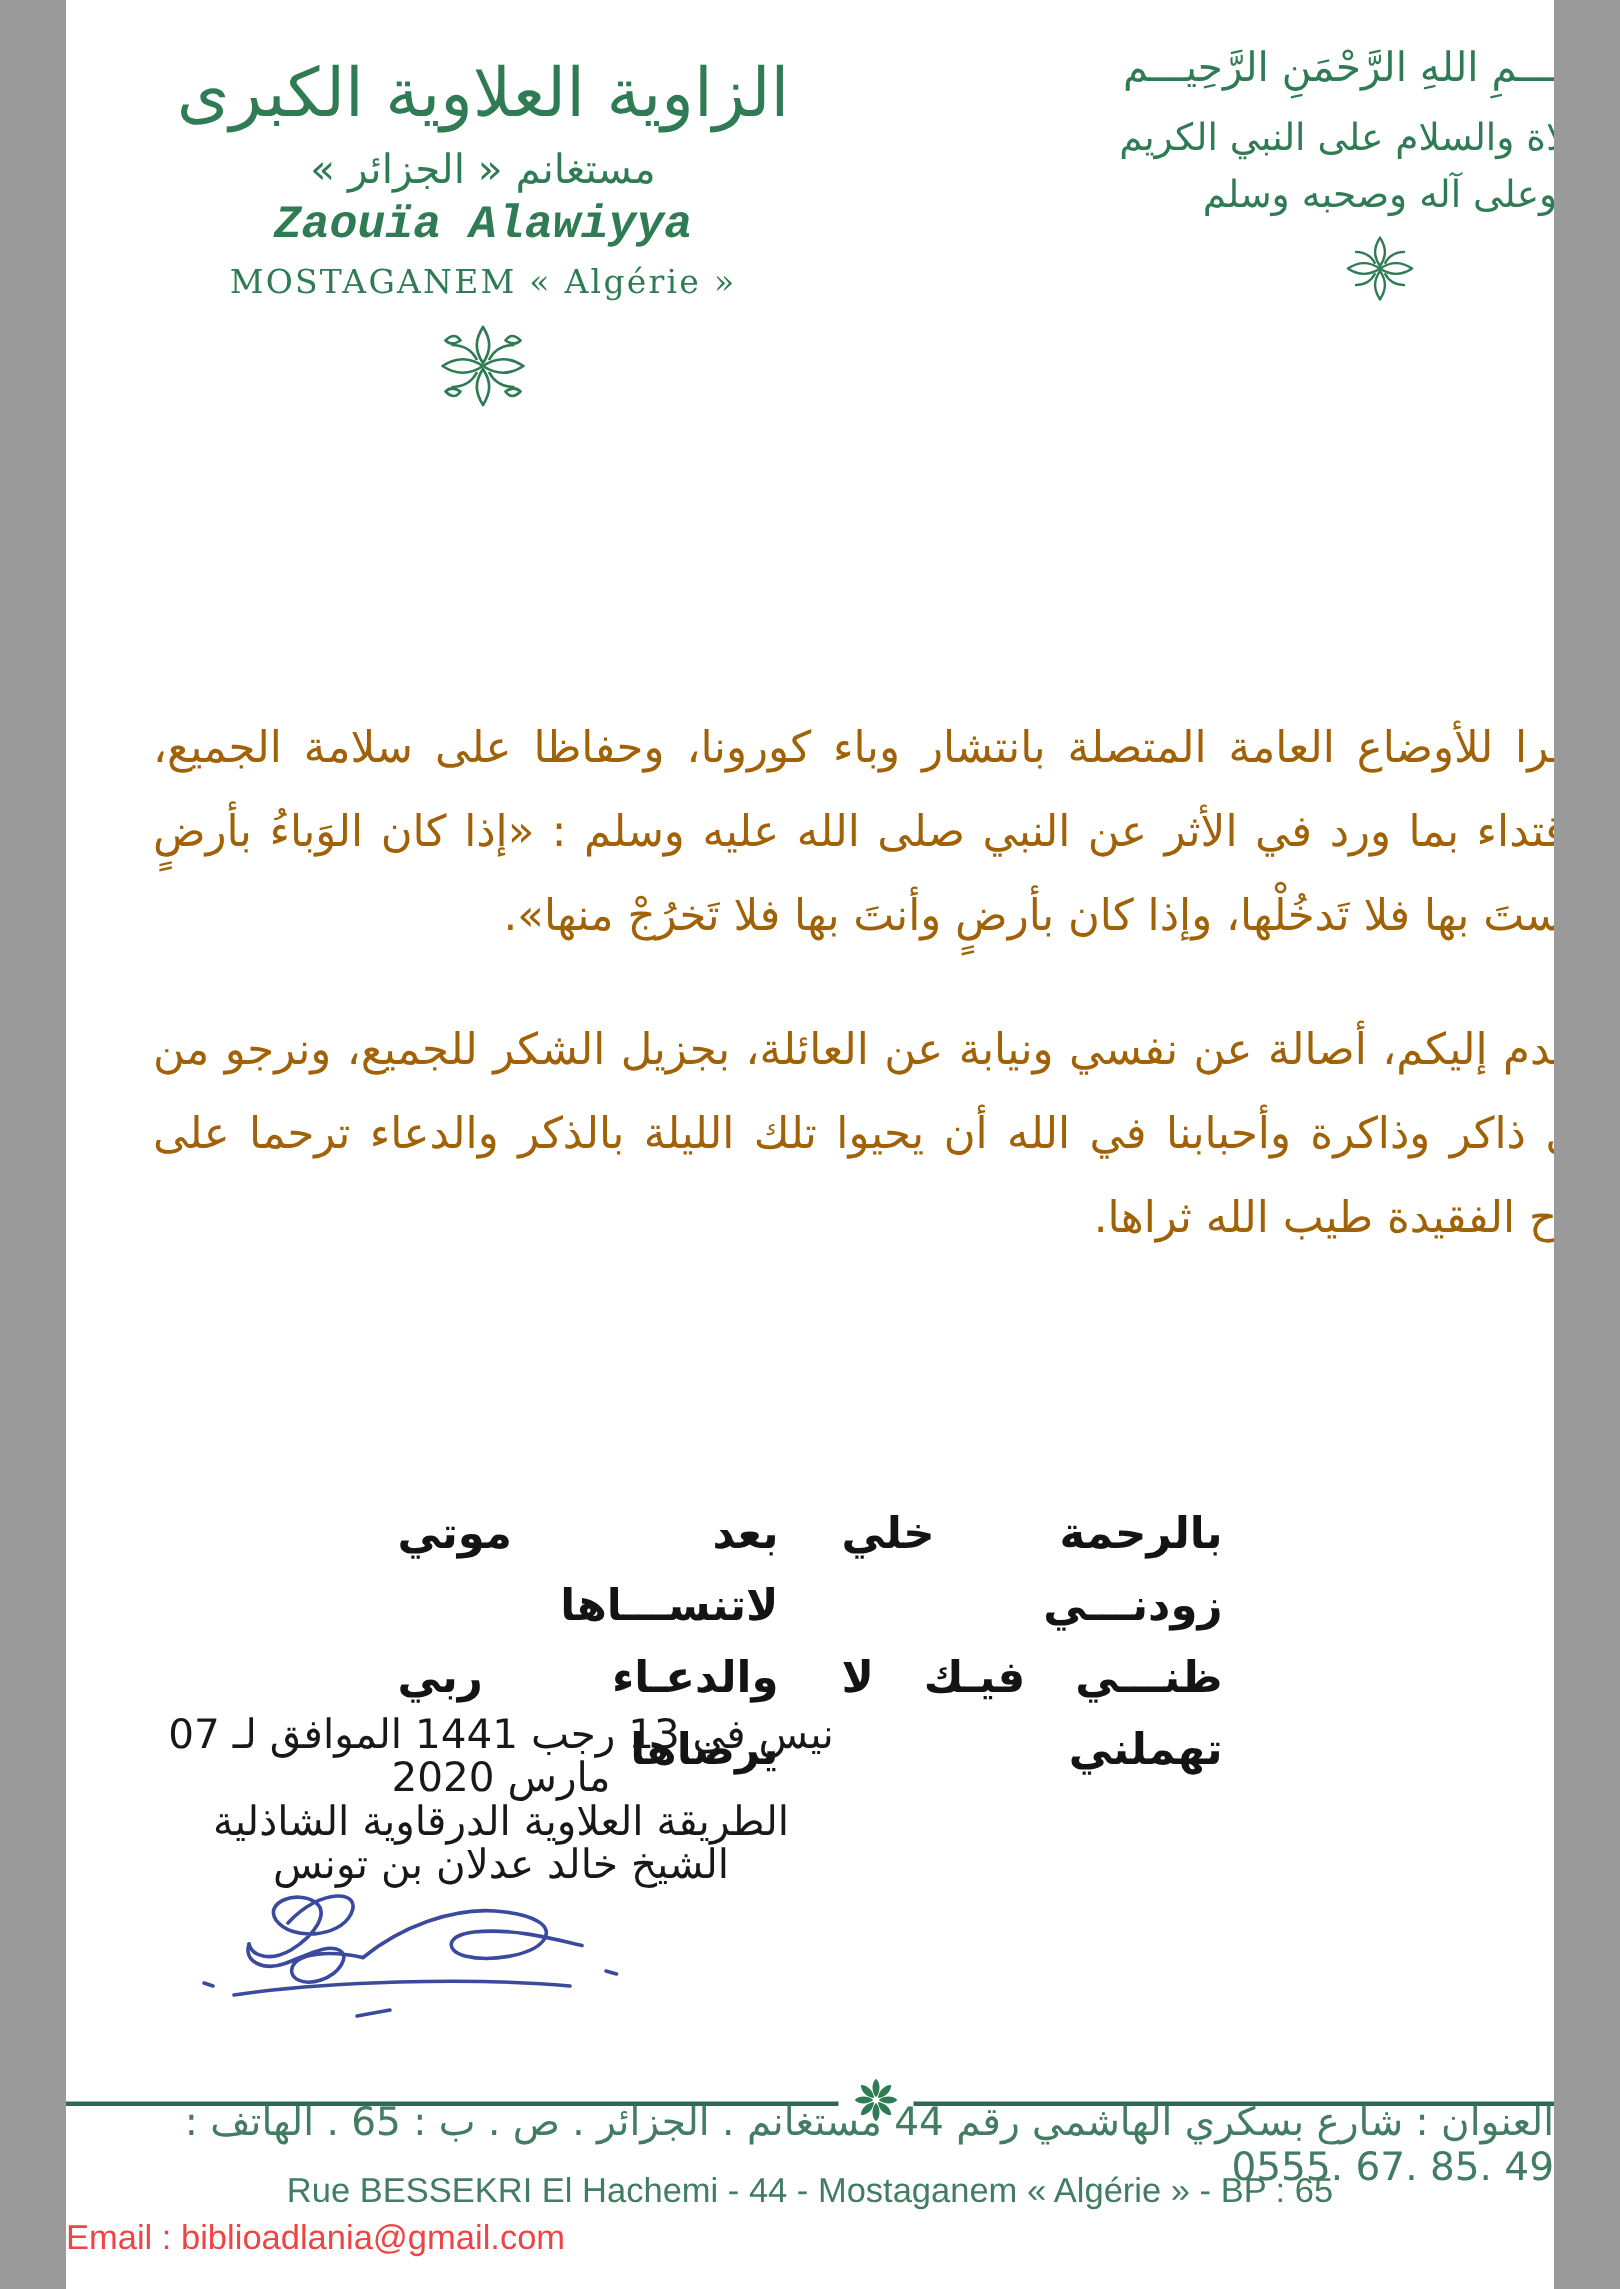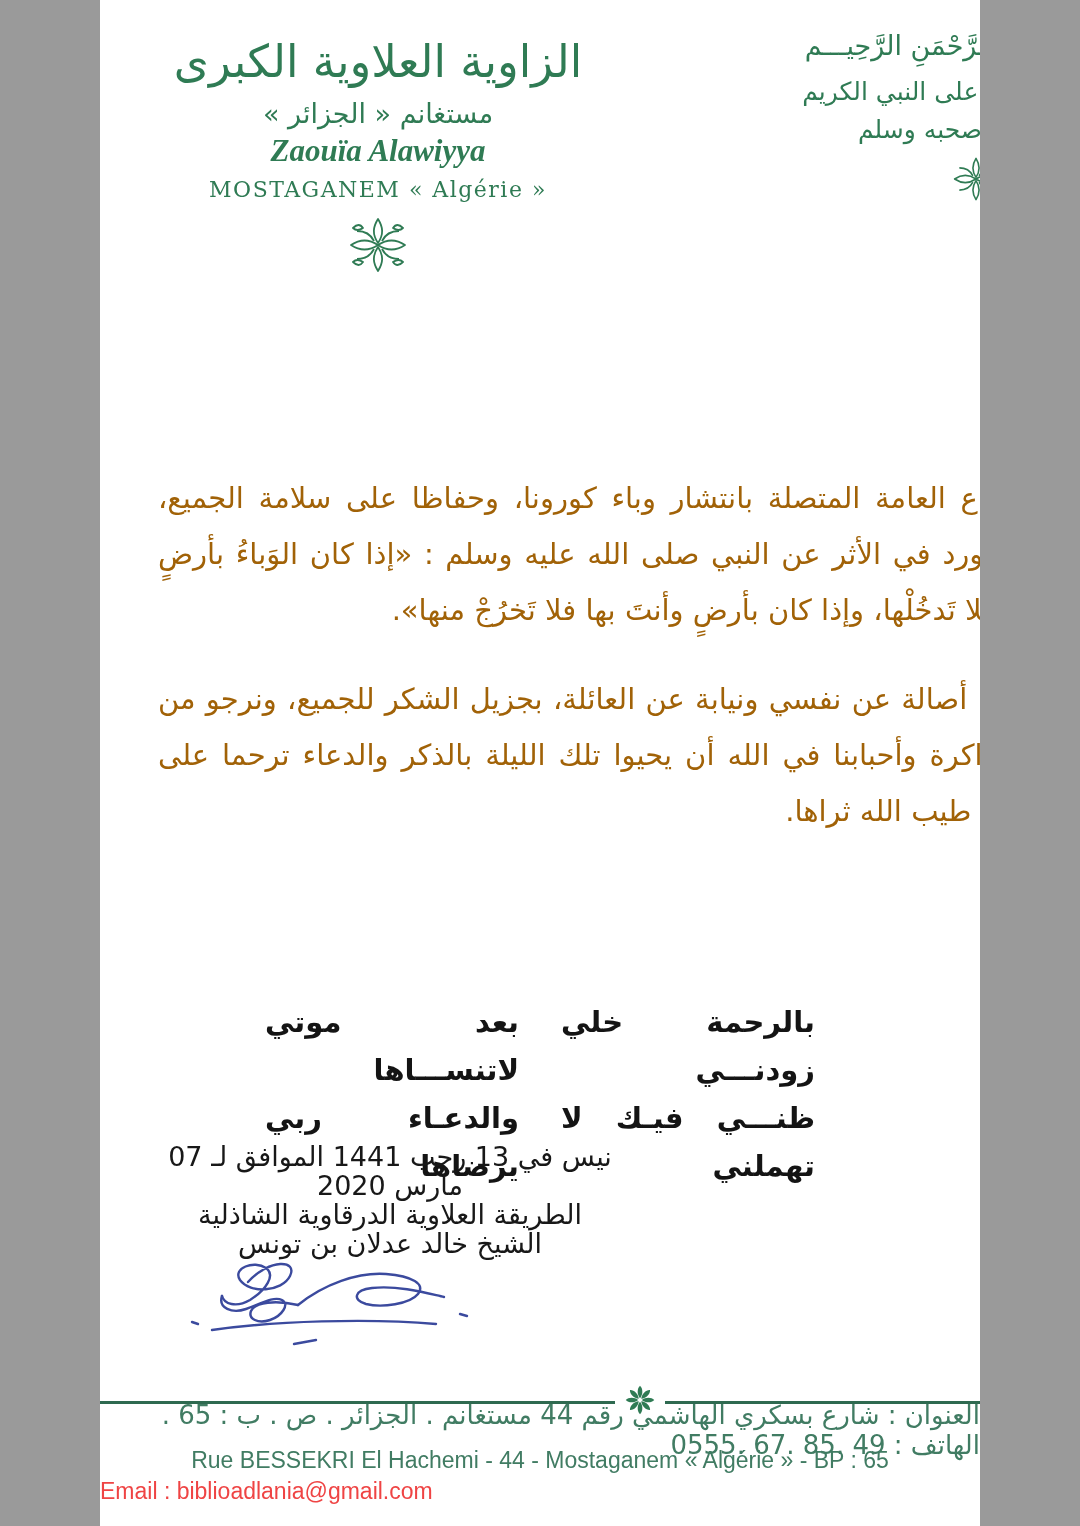--- a/index.html
+++ b/index.html
@@ -1,33 +1,33 @@
 <!DOCTYPE html>
 <html lang="ar"><head>
 <meta charset="utf-8">
 <style>
   html,body{margin:0;padding:0;background:#9a9a9a;}
   .page{
     position:relative;
-    width:880px;height:1526px;
+    width:992px;height:1526px;
     margin:0 auto;
     background:#ffffff;
     overflow:hidden;
     font-family:"DejaVu Sans",sans-serif;
     color:#181818;
   }
   
   .hdr-left{
     position:absolute;top:34px;left:66px;width:424px;
     text-align:center;color:#2f7b54;direction:rtl;
   }
   .zawiya-ar{font-size:45px;line-height:1.25;}
   .loc-ar{font-size:27px;margin-top:8px;}
   .zawiya-latin{
-    direction:ltr;font-family:Liberation Serif, serif;
+    direction:ltr;font-family:Liberation Mono, monospace;
     font-style:italic;font-weight:bold;font-size:31px;margin-top:4px;
   }
   .loc-latin{
     direction:ltr;font-family:"DejaVu Serif",serif;
     font-size:22px;letter-spacing:1.5px;margin-top:8px;
   }
   .orn-wrap-left{margin-top:14px;}
   .hdr-right{
     position:absolute;top:30px;left:700px;width:352px;
     text-align:center;color:#2f7b54;direction:rtl;

